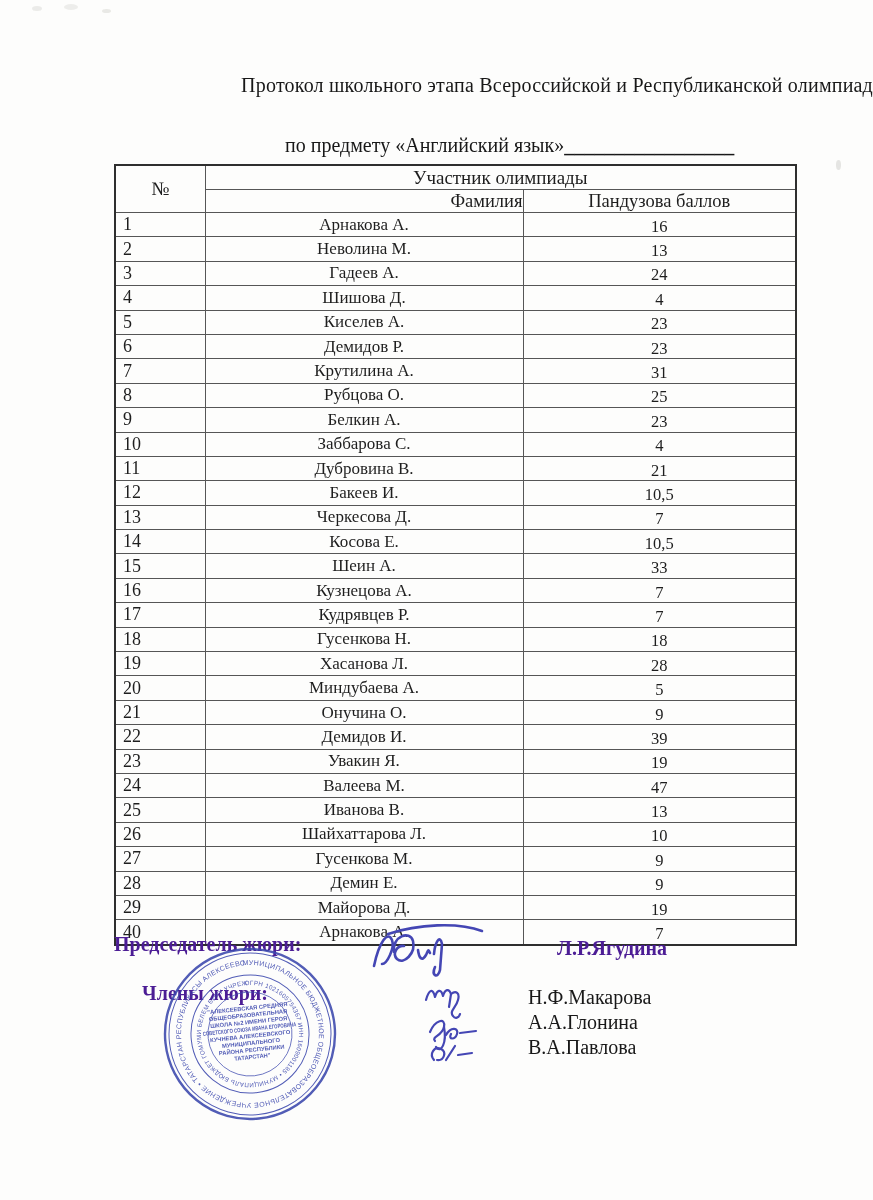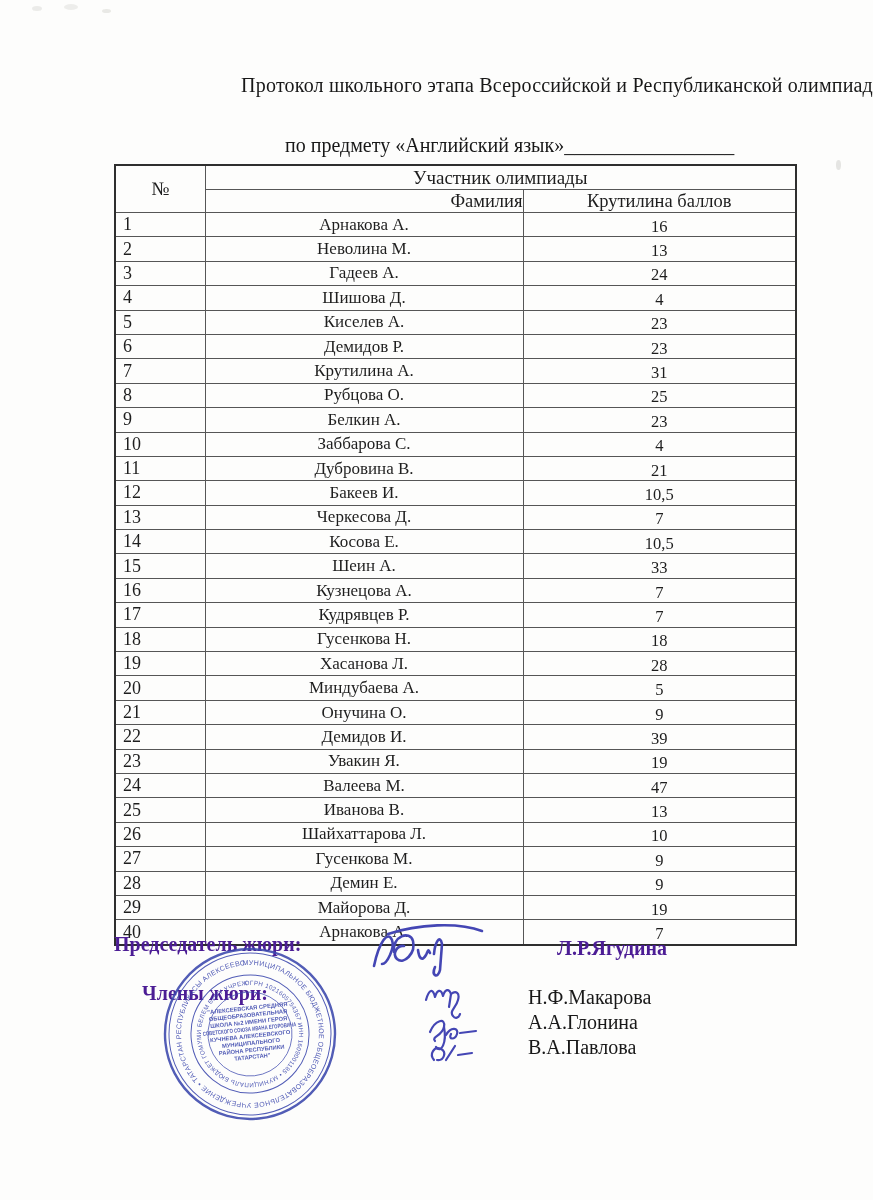--- a/index.html
+++ b/index.html
@@ -17,21 +17,21 @@
   
   .title-block{
     position:absolute;top:70px;left:40px;width:833px;
     text-align:right;font-size:20px;line-height:30px;
     letter-spacing:.2px;color:#181818;
   }
   .title-line3{
     position:absolute;top:130px;left:285px;
     font-size:20px;line-height:30px;white-space:nowrap;color:#181818;
   }
-  .blank-line{letter-spacing:0;}
+  .blank-line{letter-spacing:0;font-weight:bold;}
 
   
   table.results-table{
     position:absolute;top:164px;left:114px;
     width:683px;border-collapse:collapse;table-layout:fixed;
     border:2px solid #2e2e2e;
     font-family:"Liberation Serif", serif;
   }
   .results-table th,.results-table td{
     border:1px solid #565656;
@@ -86,21 +86,21 @@
         <col style="width:318px">
         <col style="width:273px">
     </colgroup>
     <thead>
       <tr>
         <th class="c-no" rowspan="2">№</th>
         <th class="c-group" colspan="2">Участник олимпиады</th>
       </tr>
       <tr>
         <th class="c-name">Фамилия</th>
-        <th class="c-score">Крутилина баллов</th>
+        <th class="c-score">Пандузова баллов</th>
       </tr>
     </thead>
     <tbody>
         <tr>
           <td class="td-no">1</td>
           <td class="td-name">Арнакова А.</td>
           <td class="td-score"><span class="score-text">16</span></td>
         </tr>
         <tr>
           <td class="td-no">2</td>

